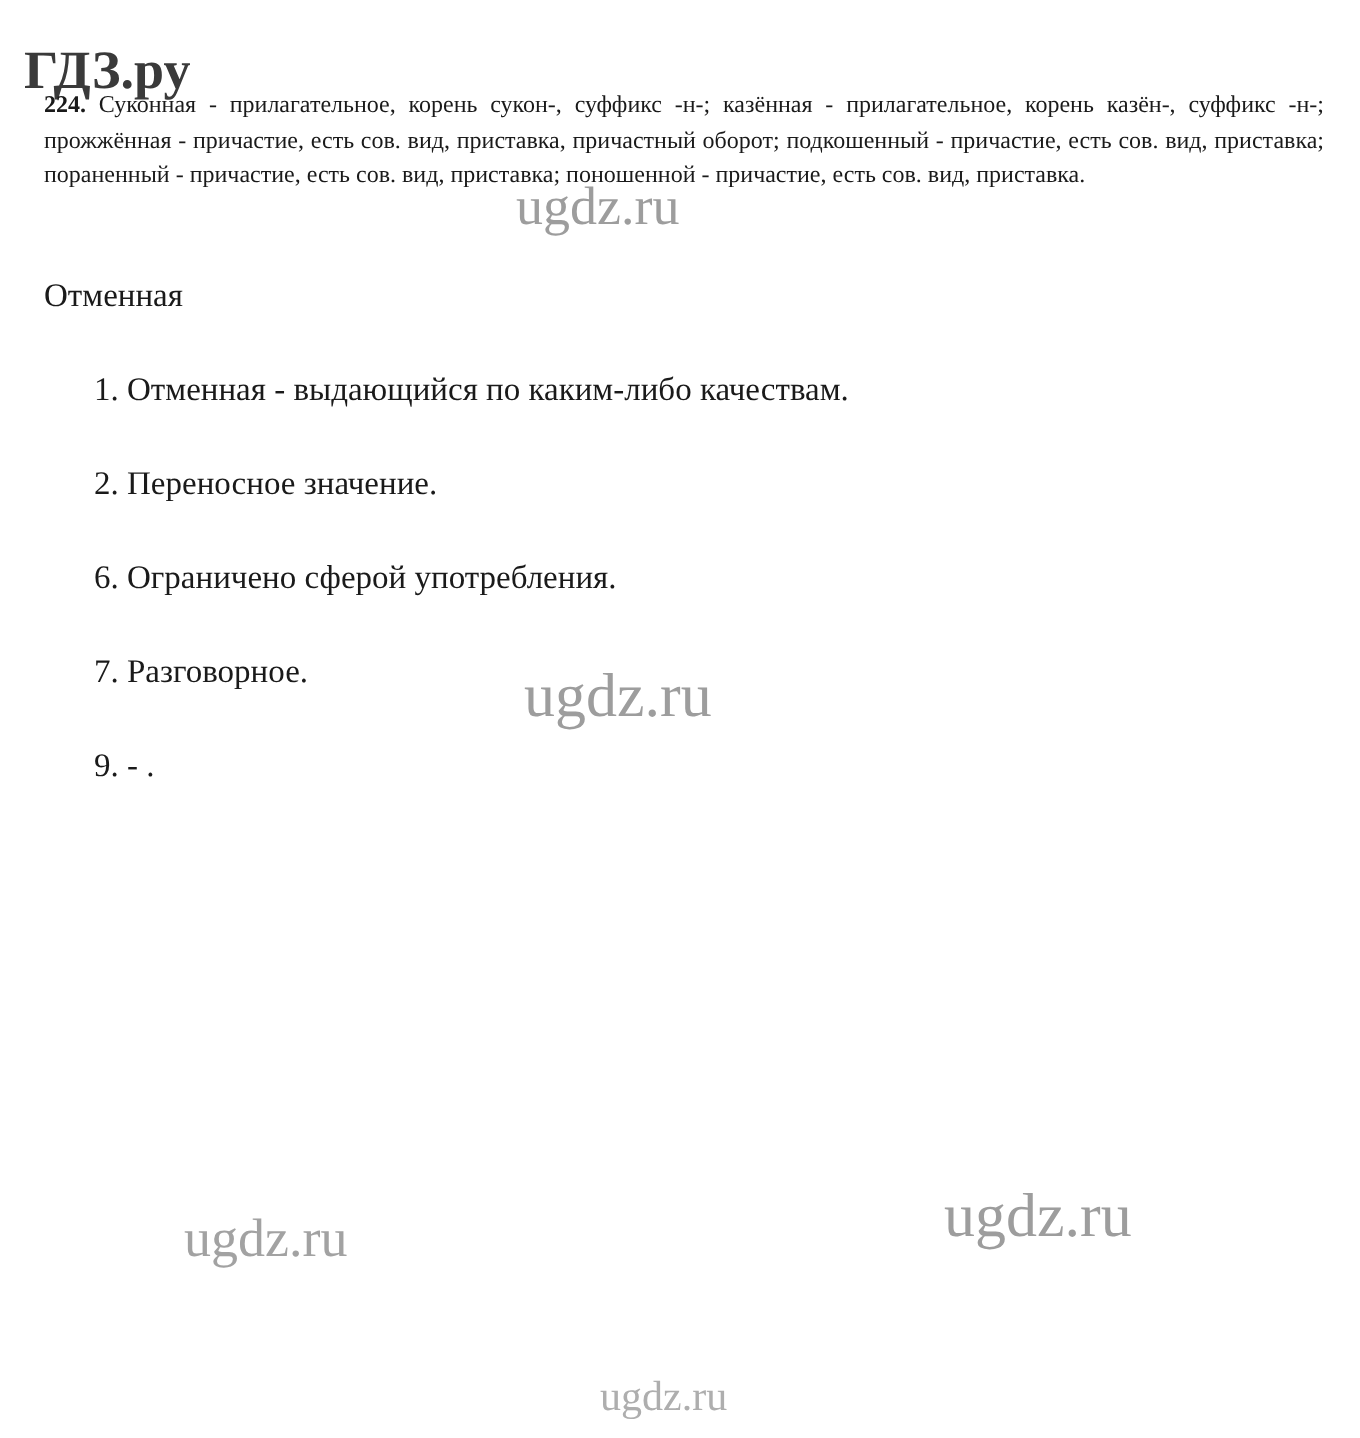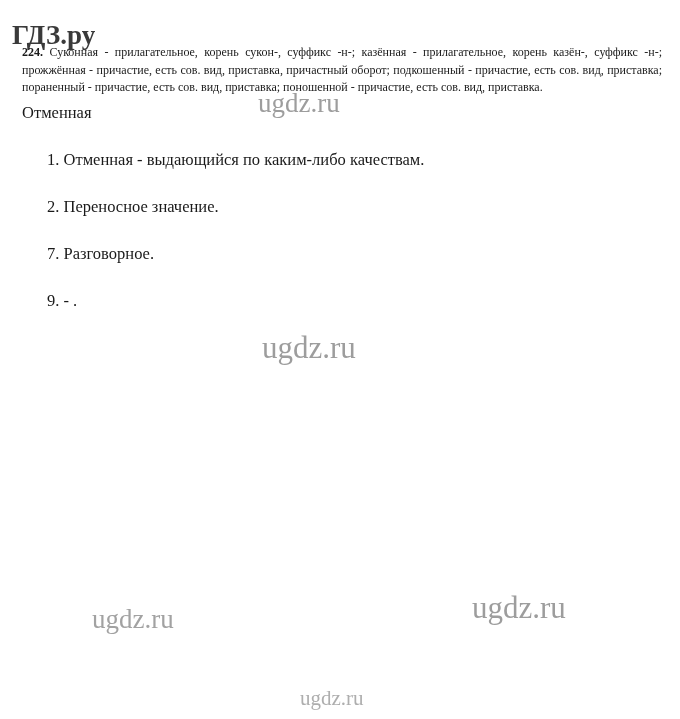--- a/index.html
+++ b/index.html
@@ -40,21 +40,21 @@
     font-size: 12px;
     line-height: 1.47;
     text-align: justify;
     text-justify: inter-word;
     color: #1a1a1a;
   }
   .task-num {
     font-weight: bold;
   }
   .heading {
-    margin-top: 4px;
+    margin-top: 39px;
     font-size: 16.5px;
     line-height: 1.4;
   }
   .answer-line {
     margin-top: 24px;
     font-size: 16.5px;
     line-height: 1.4;
     margin-left: 25px;
   }
   
@@ -84,20 +84,21 @@
 
     <div class="task-block">
       <span class="task-num">224.</span>
       <span>Суконная - прилагательное, корень сукон-, суффикс -н-; казённая - прилагательное, корень казён-, суффикс -н-; прожжённая - причастие, есть сов. вид, приставка, причастный оборот; подкошенный - причастие, есть сов. вид, приставка; пораненный - причастие, есть сов. вид, приставка; поношенной - причастие, есть сов. вид, приставка.</span>
     </div>
 
     <div class="heading">Отменная</div>
 
     <div class="answer-line">1. Отменная - выдающийся по каким-либо качествам.</div>
     <div class="answer-line">2.  Переносное значение.</div>
+    <div class="answer-line">6. Ограничено сферой употребления.</div>
     <div class="answer-line">7. Разговорное.</div>
     <div class="answer-line">9. - .</div>
 
   </div>
 
   <div class="wm wm-a">ugdz.ru</div>
   <div class="wm wm-b">ugdz.ru</div>
   <div class="wm wm-c">ugdz.ru</div>
   <div class="wm wm-d">ugdz.ru</div>
   <div class="wm wm-e">ugdz.ru</div>

